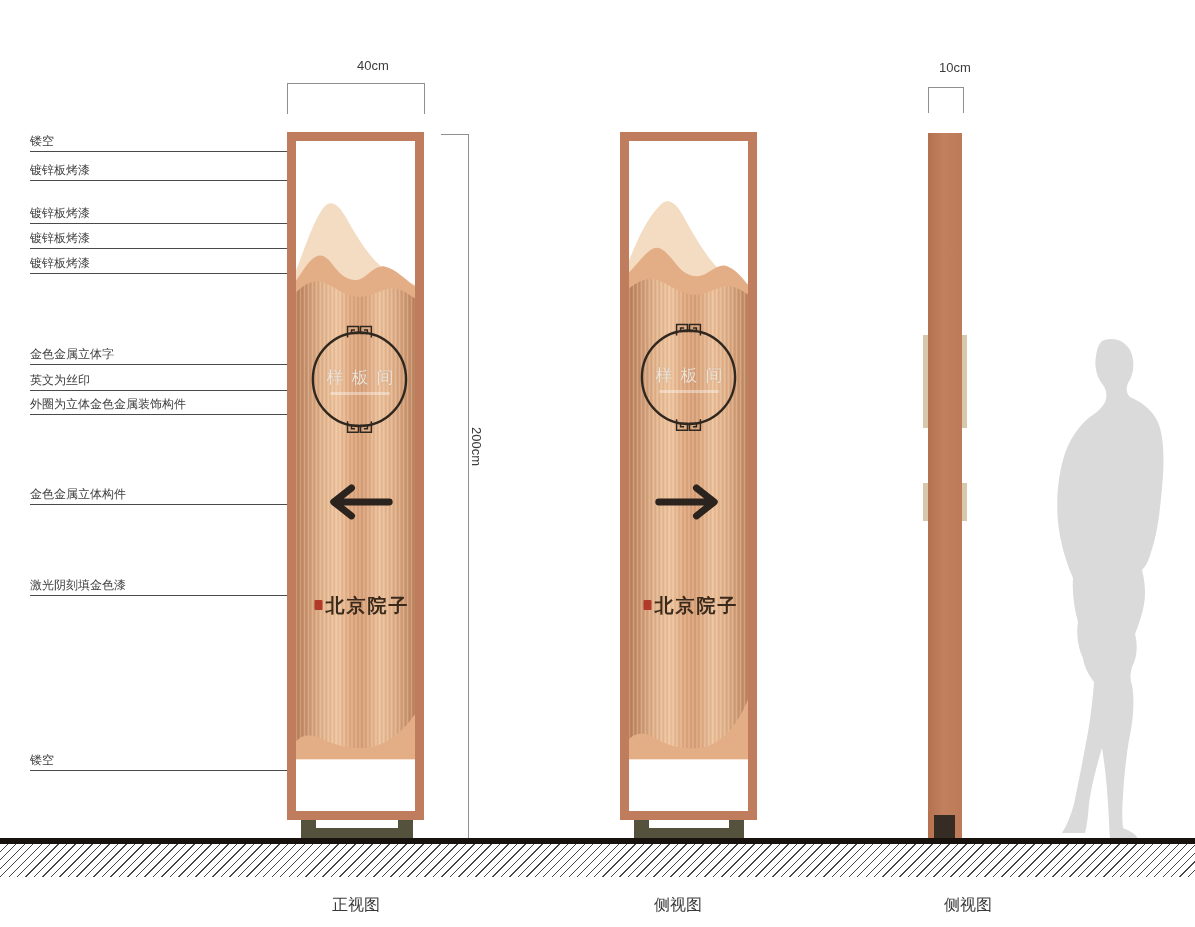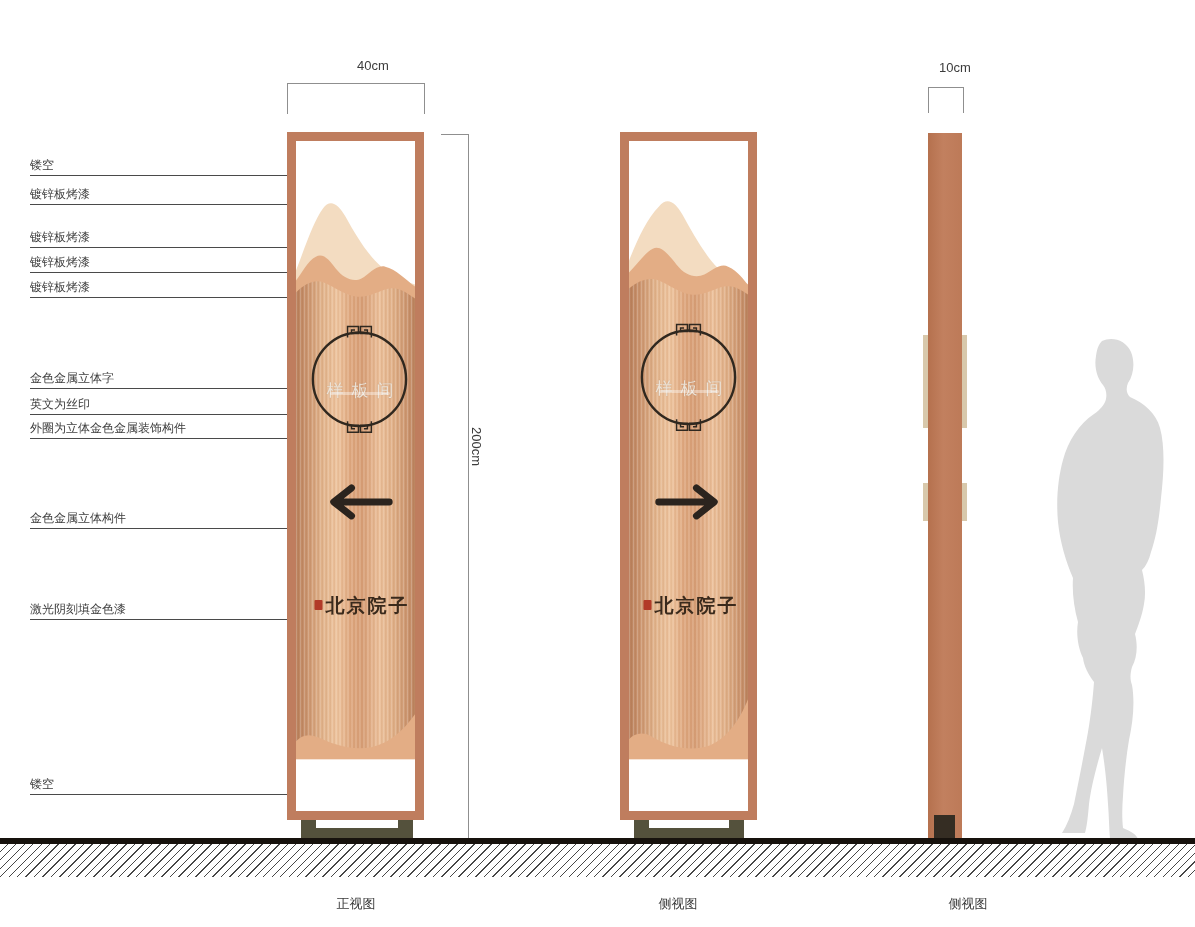--- a/index.html
+++ b/index.html
@@ -2,36 +2,36 @@
 <html><head>
 <meta charset="utf-8">
 <style>
   html,body{margin:0;padding:0;background:#ffffff;}
   body{width:1195px;height:927px;position:relative;overflow:hidden;
        font-family:"Liberation Sans", sans-serif;}
   .abs{position:absolute;}
 
   
   .callout{position:absolute;left:30px;font-size:12px;color:#3e3e3e;}
-  .callout-text{margin-bottom:3px;white-space:nowrap;line-height:14px;margin-top:24px;}
+  .callout-text{margin-bottom:3px;white-space:nowrap;line-height:14px;}
   .callout-line{height:1px;background:#4a4a4a;}
 
   
   .dim-text{position:absolute;font-size:13px;color:#3c3c3c;text-align:center;}
   .bracket-h{position:absolute;border-top:1px solid #8f8f8f;border-left:1px solid #8f8f8f;border-right:1px solid #8f8f8f;}
   .vline{position:absolute;width:1px;background:#8f8f8f;}
   .hline{position:absolute;height:1px;background:#8f8f8f;}
   .dim-vert{transform:rotate(90deg);}
 
   
   .panel{position:absolute;border:9px solid #bf7d5e;background:#ffffff;box-sizing:border-box;}
   .panel-art{position:absolute;left:0;top:0;width:100%;height:100%;}
   .circle-text{position:absolute;transform:translate(-50%,-50%);font-size:17px;
                letter-spacing:8px;padding-left:8px;color:rgba(240,233,224,0.92);
-               white-space:nowrap;text-shadow:0 0 1px rgba(120,80,50,0.35);margin-top:13px;}
+               white-space:nowrap;text-shadow:0 0 1px rgba(120,80,50,0.35);}
   .circle-subbar{position:absolute;transform:translateX(-50%);width:60px;height:3px;
                  background:rgba(255,255,255,0.38);border-radius:2px;filter:blur(0.4px);}
   .brand{position:absolute;transform:translate(-50%,-50%);white-space:nowrap;
          font-family:"Liberation Serif", serif;font-weight:bold;font-size:19px;
          color:#3a2a1c;letter-spacing:2px;}
   .seal{display:inline-block;width:8px;height:10px;background:#b23a28;
         border-radius:1px;margin-right:3px;vertical-align:2px;}
 
   
   .base-bracket{position:absolute;height:18px;box-sizing:border-box;
@@ -40,21 +40,21 @@
   .ground-line{position:absolute;left:0;top:838px;width:1195px;height:6px;background:#17120d;}
   .ground-hatch{position:absolute;left:0;top:844px;width:1195px;height:33px;
                 background:repeating-linear-gradient(135deg,#ffffff 0 5px,#474747 5px 6px);}
 
   
   .side-bar{position:absolute;left:928px;top:133px;width:34px;height:705px;
             background:linear-gradient(90deg,#b5714e 0%,#c2805f 45%,#bd7a58 100%);}
   .side-tab{position:absolute;background:#d8c8ab;width:5px;}
   .side-foot{position:absolute;left:934px;top:815px;width:21px;height:23px;background:#352d23;}
 
-  .view-label{position:absolute;transform:translateX(-50%);font-size:13px;color:#3a3a3a;white-space:nowrap;}
+  .view-label{position:absolute;transform:translateX(-50%);font-size:16px;color:#3a3a3a;white-space:nowrap;}
 </style>
 </head>
 <body>
 
 <div class="abs" style="left:0;top:0;width:1195px;height:927px;">
 
   <div class="callout" style="top:134px">
     <div class="callout-text">镂空</div>
     <div class="callout-line" style="width:277px"></div>
   </div>

